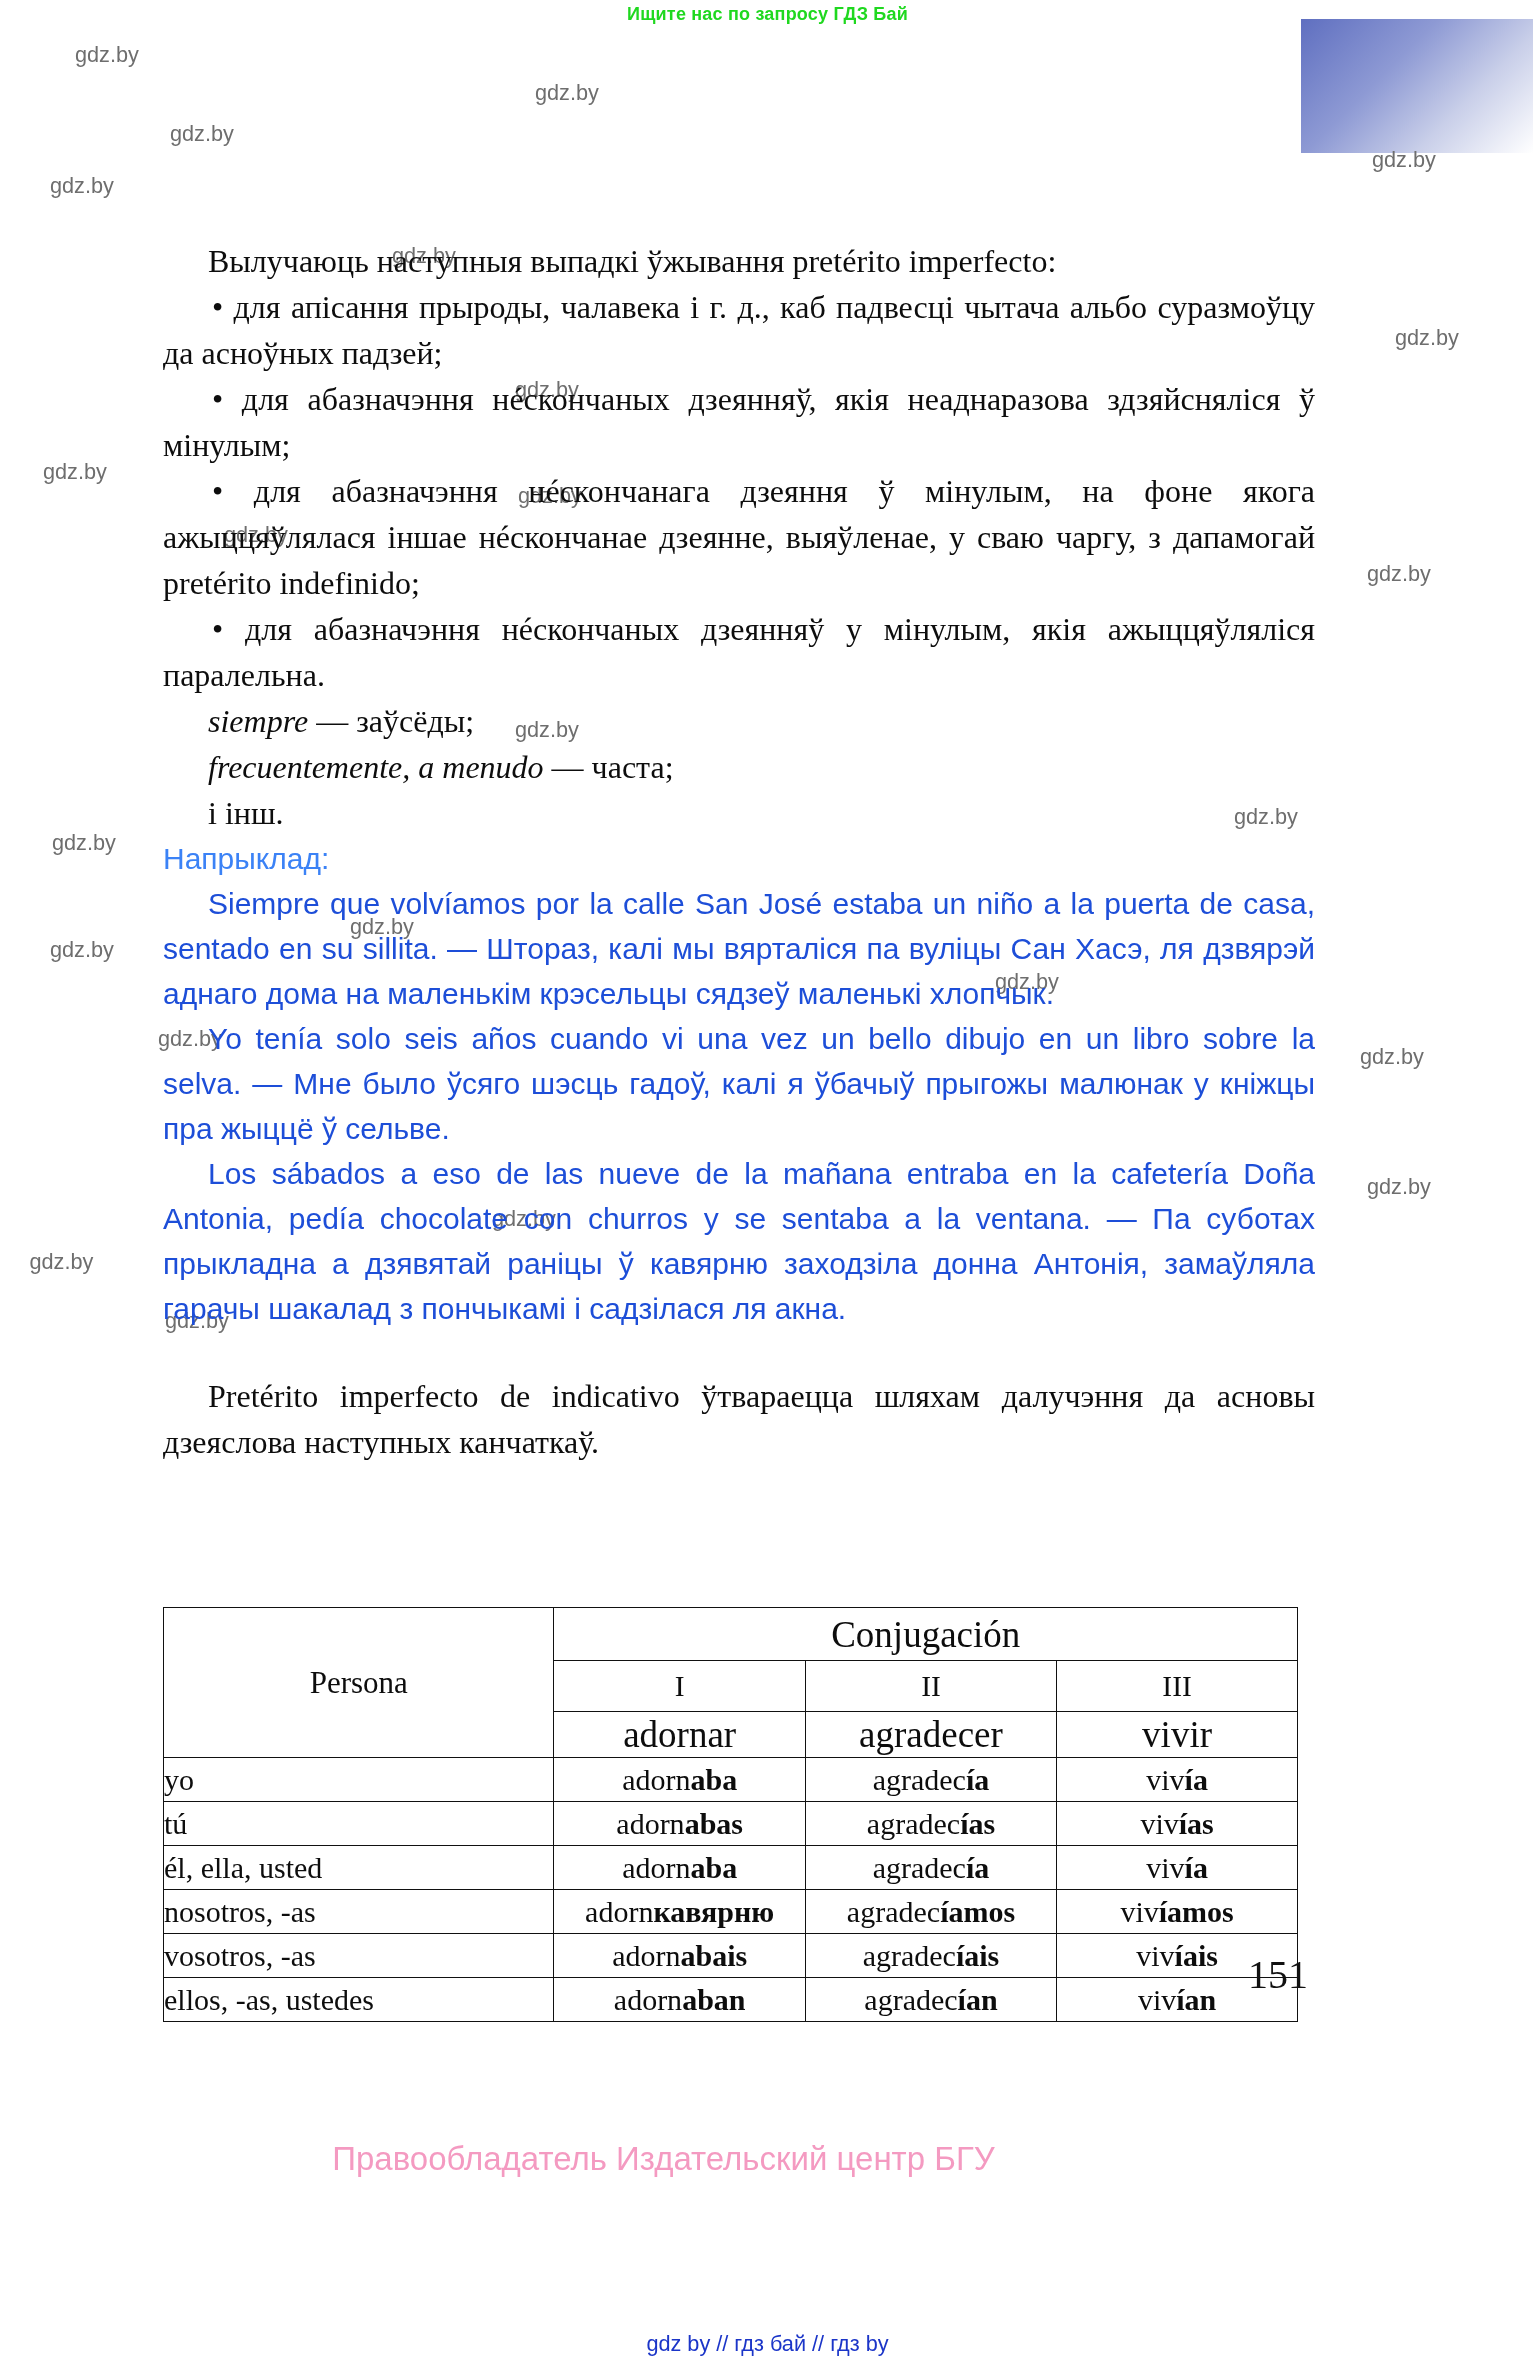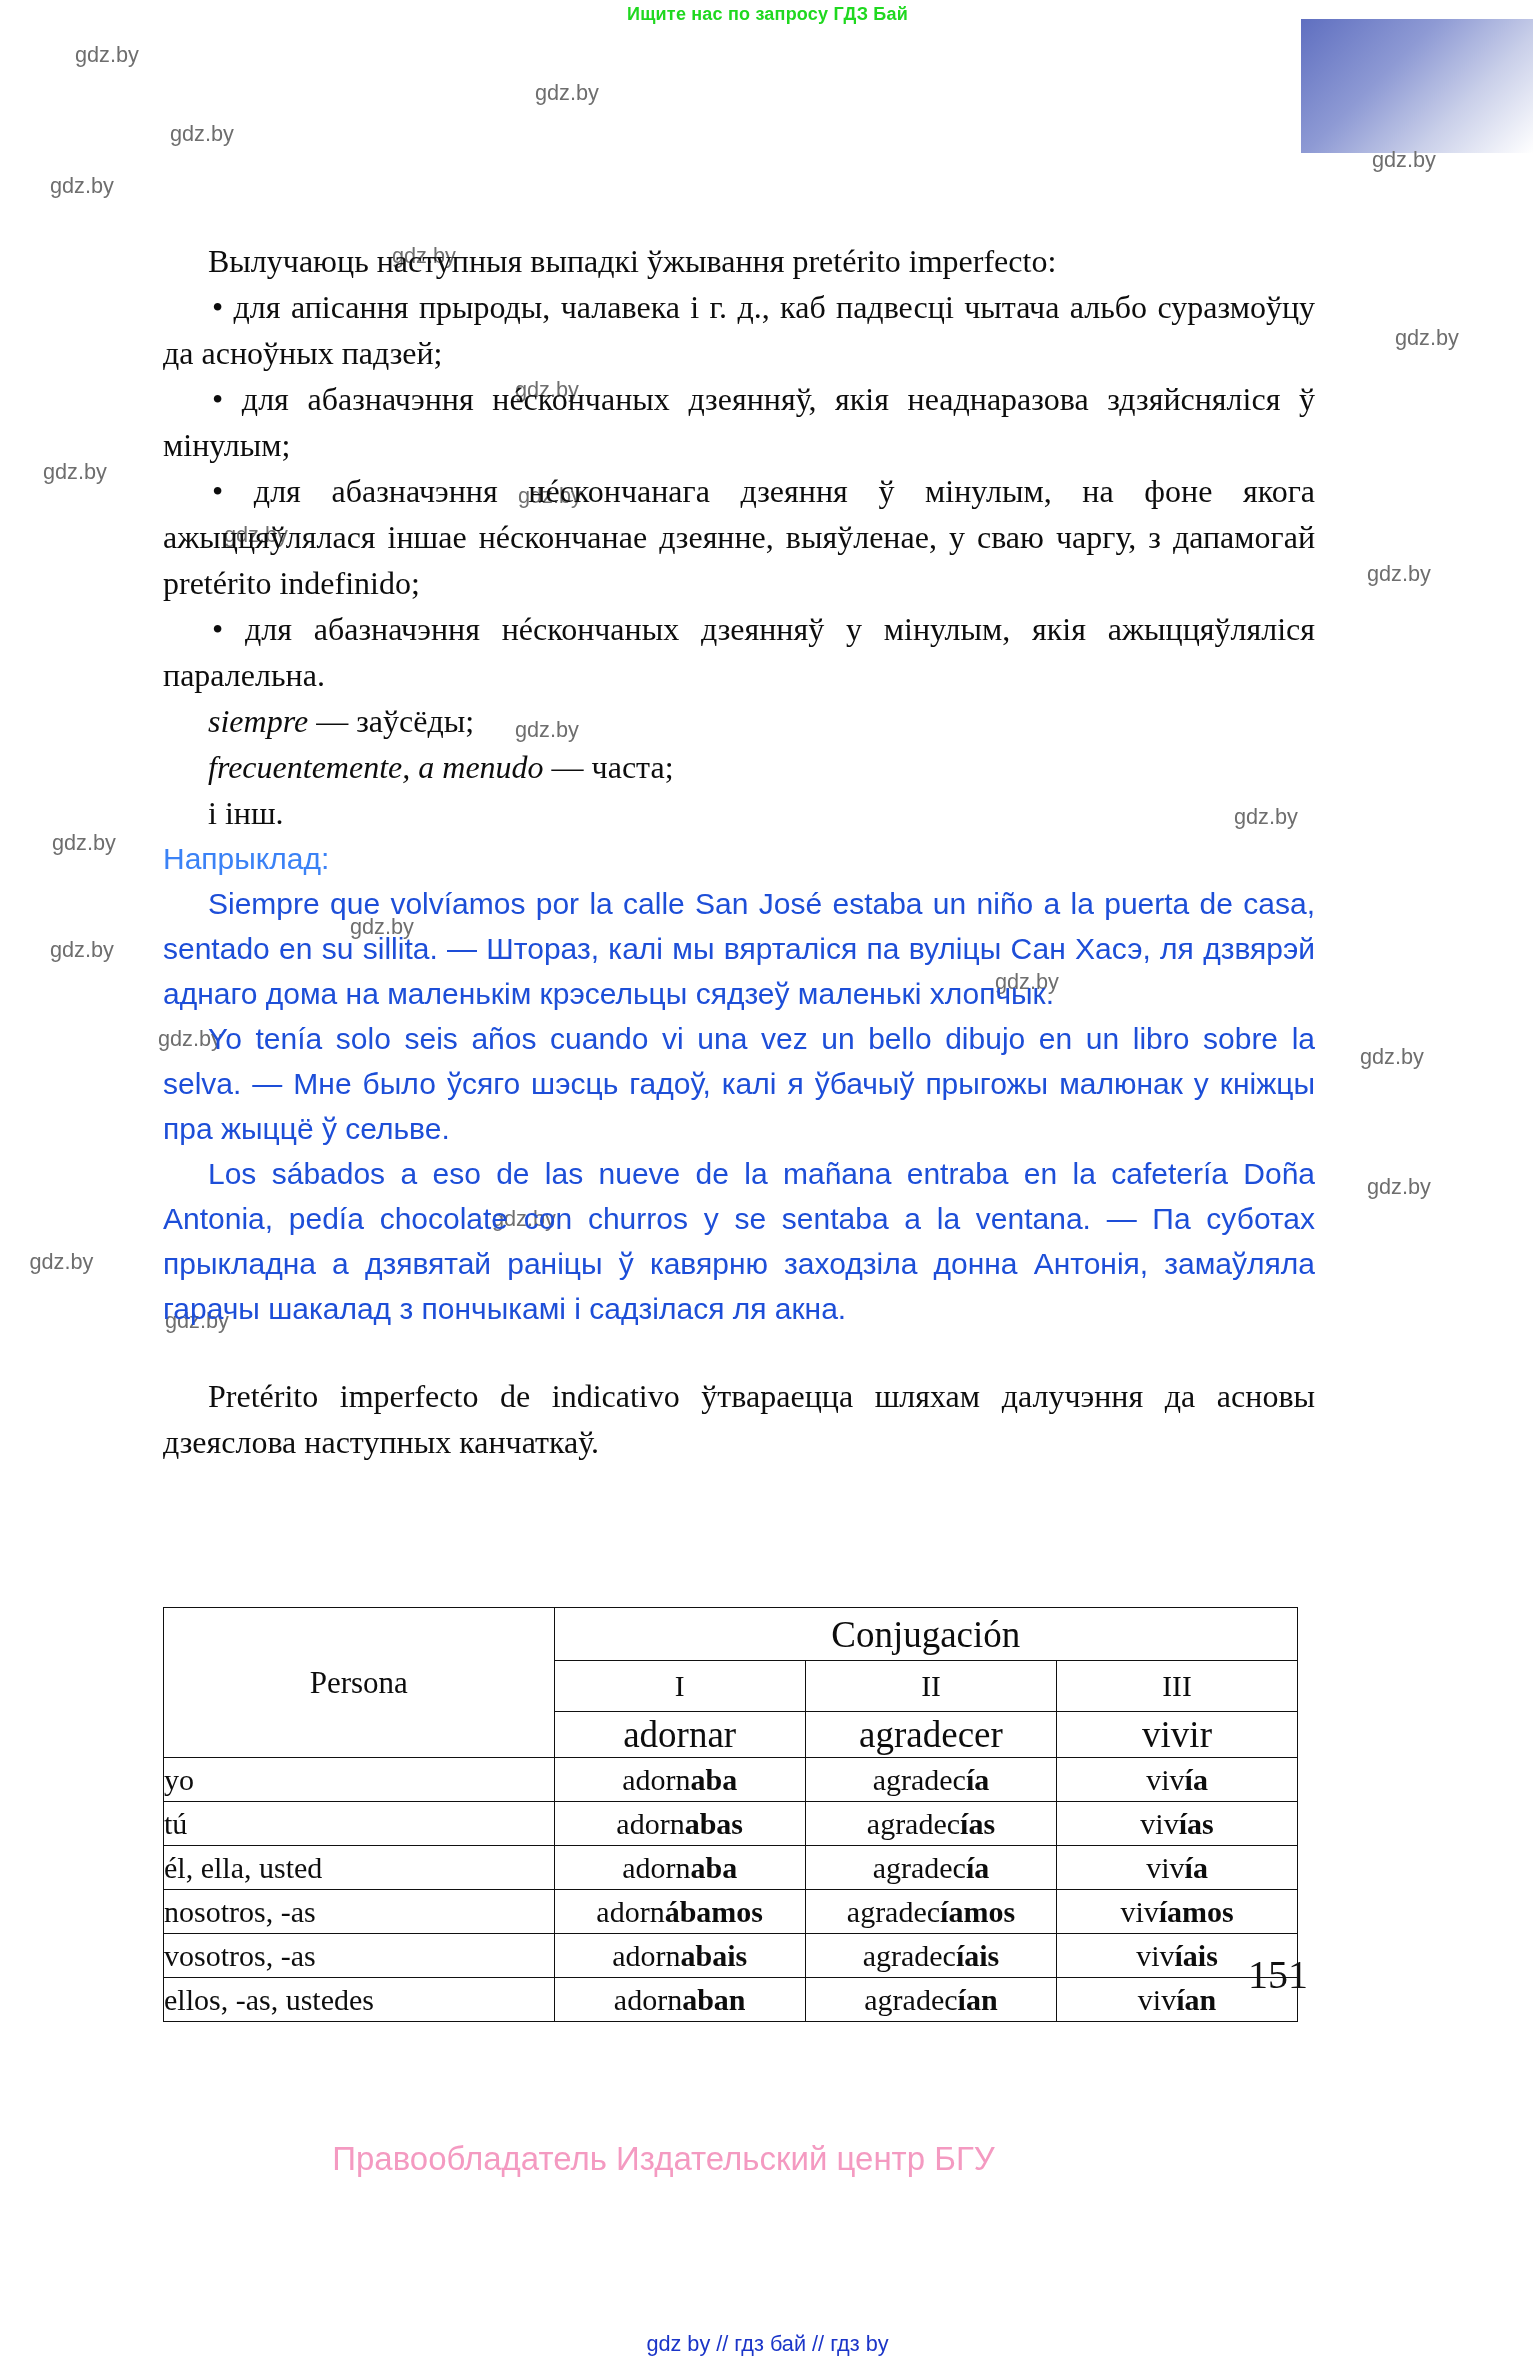--- a/index.html
+++ b/index.html
@@ -244,21 +244,21 @@
           <td class="form"><span>viv</span><b>ías</b></td>
         </tr>
         <tr>
           <td class="pers">él, ella, usted</td>
           <td class="form"><span>adorn</span><b>aba</b></td>
           <td class="form"><span>agradec</span><b>ía</b></td>
           <td class="form"><span>viv</span><b>ía</b></td>
         </tr>
         <tr>
           <td class="pers">nosotros, -as</td>
-          <td class="form"><span>adorn</span><b>ábamos</b></td>
+          <td class="form"><span>adorn</span><b>кавярню</b></td>
           <td class="form"><span>agradec</span><b>íamos</b></td>
           <td class="form"><span>viv</span><b>íamos</b></td>
         </tr>
         <tr>
           <td class="pers">vosotros, -as</td>
           <td class="form"><span>adorn</span><b>abais</b></td>
           <td class="form"><span>agradec</span><b>íais</b></td>
           <td class="form"><span>viv</span><b>íais</b></td>
         </tr>
         <tr>

